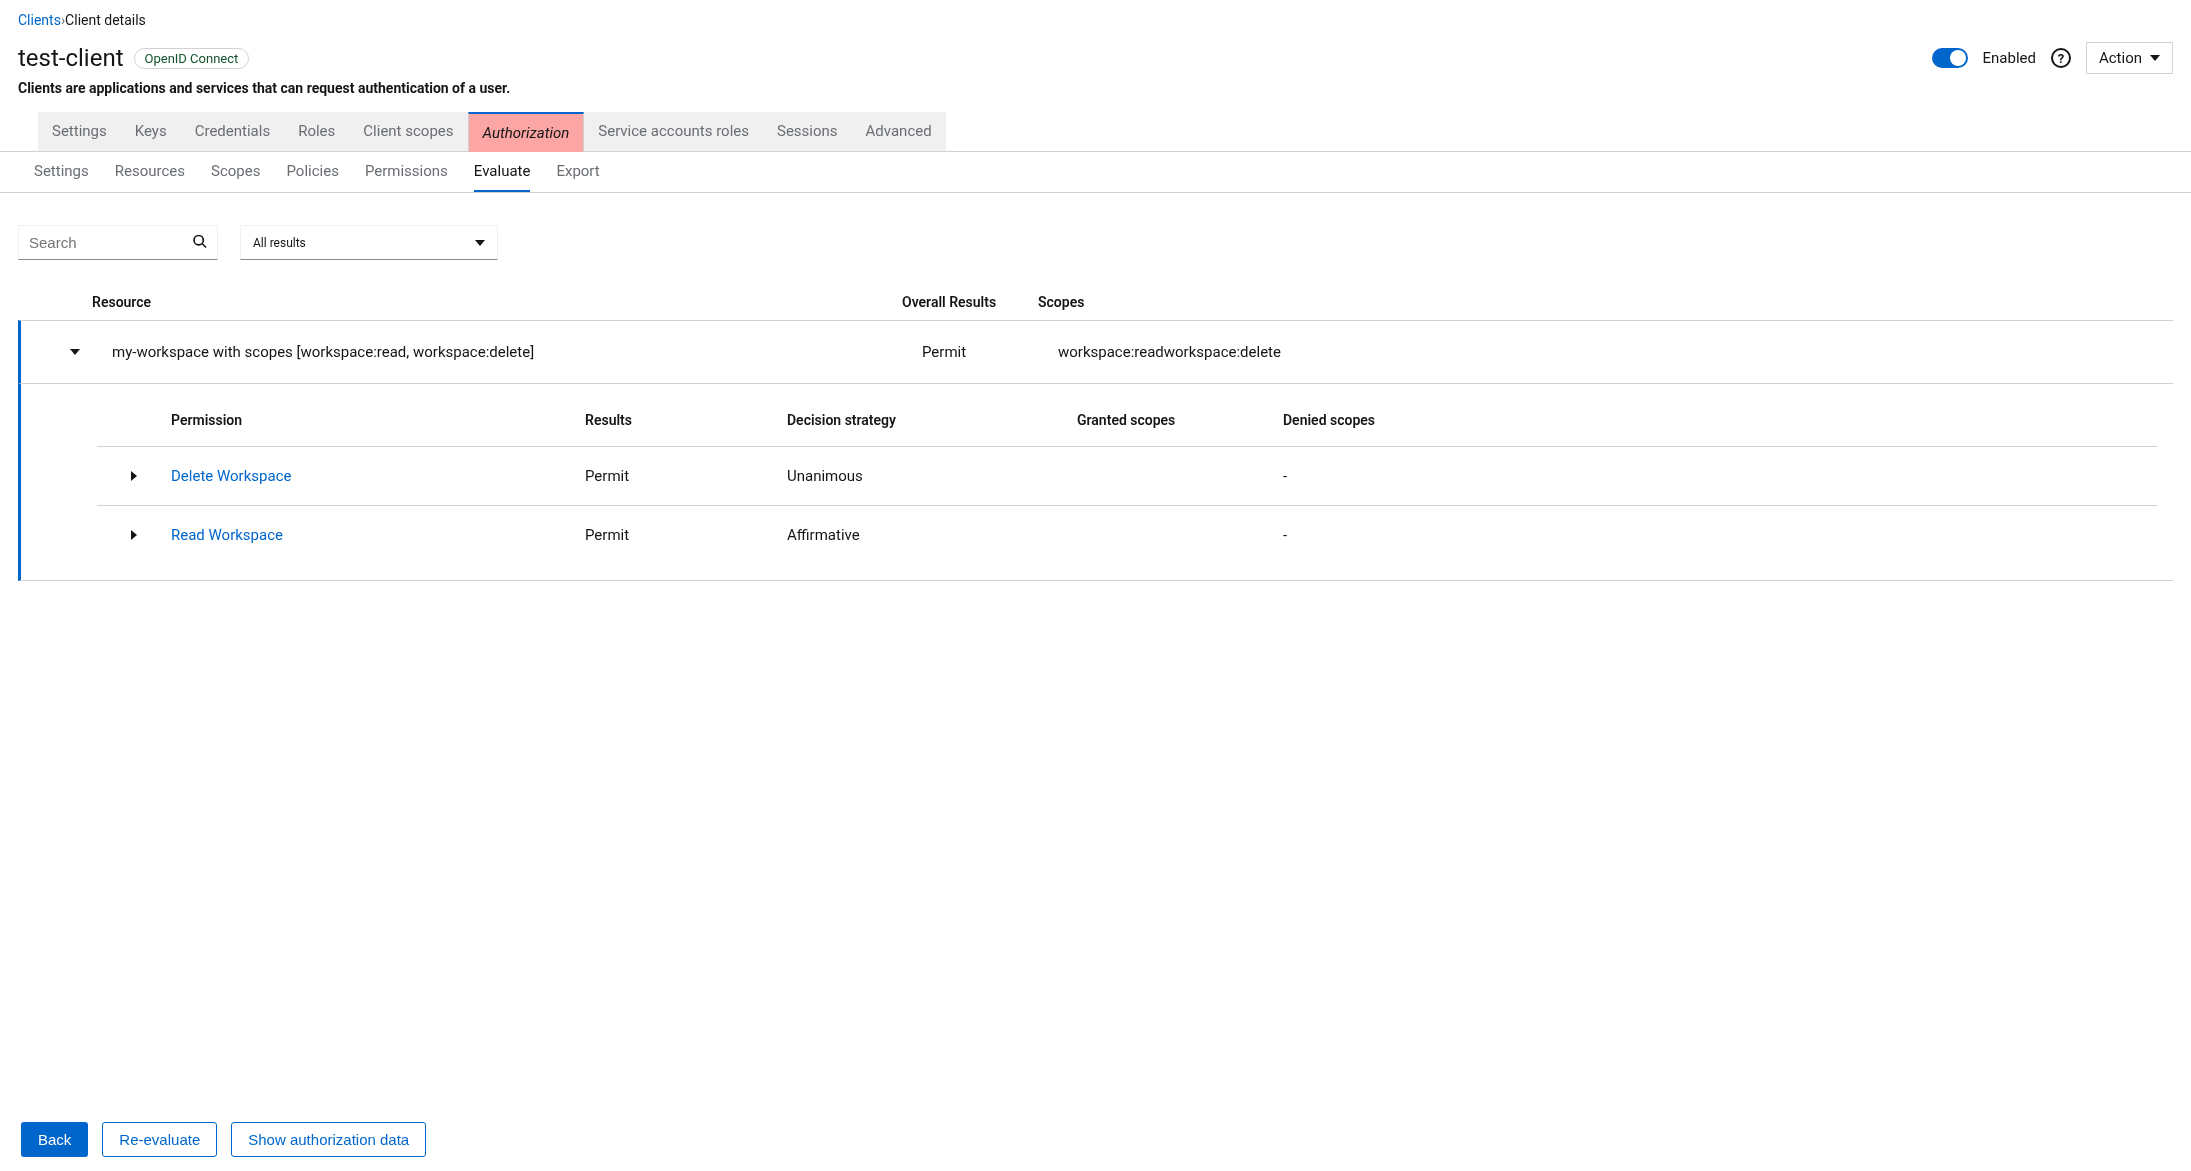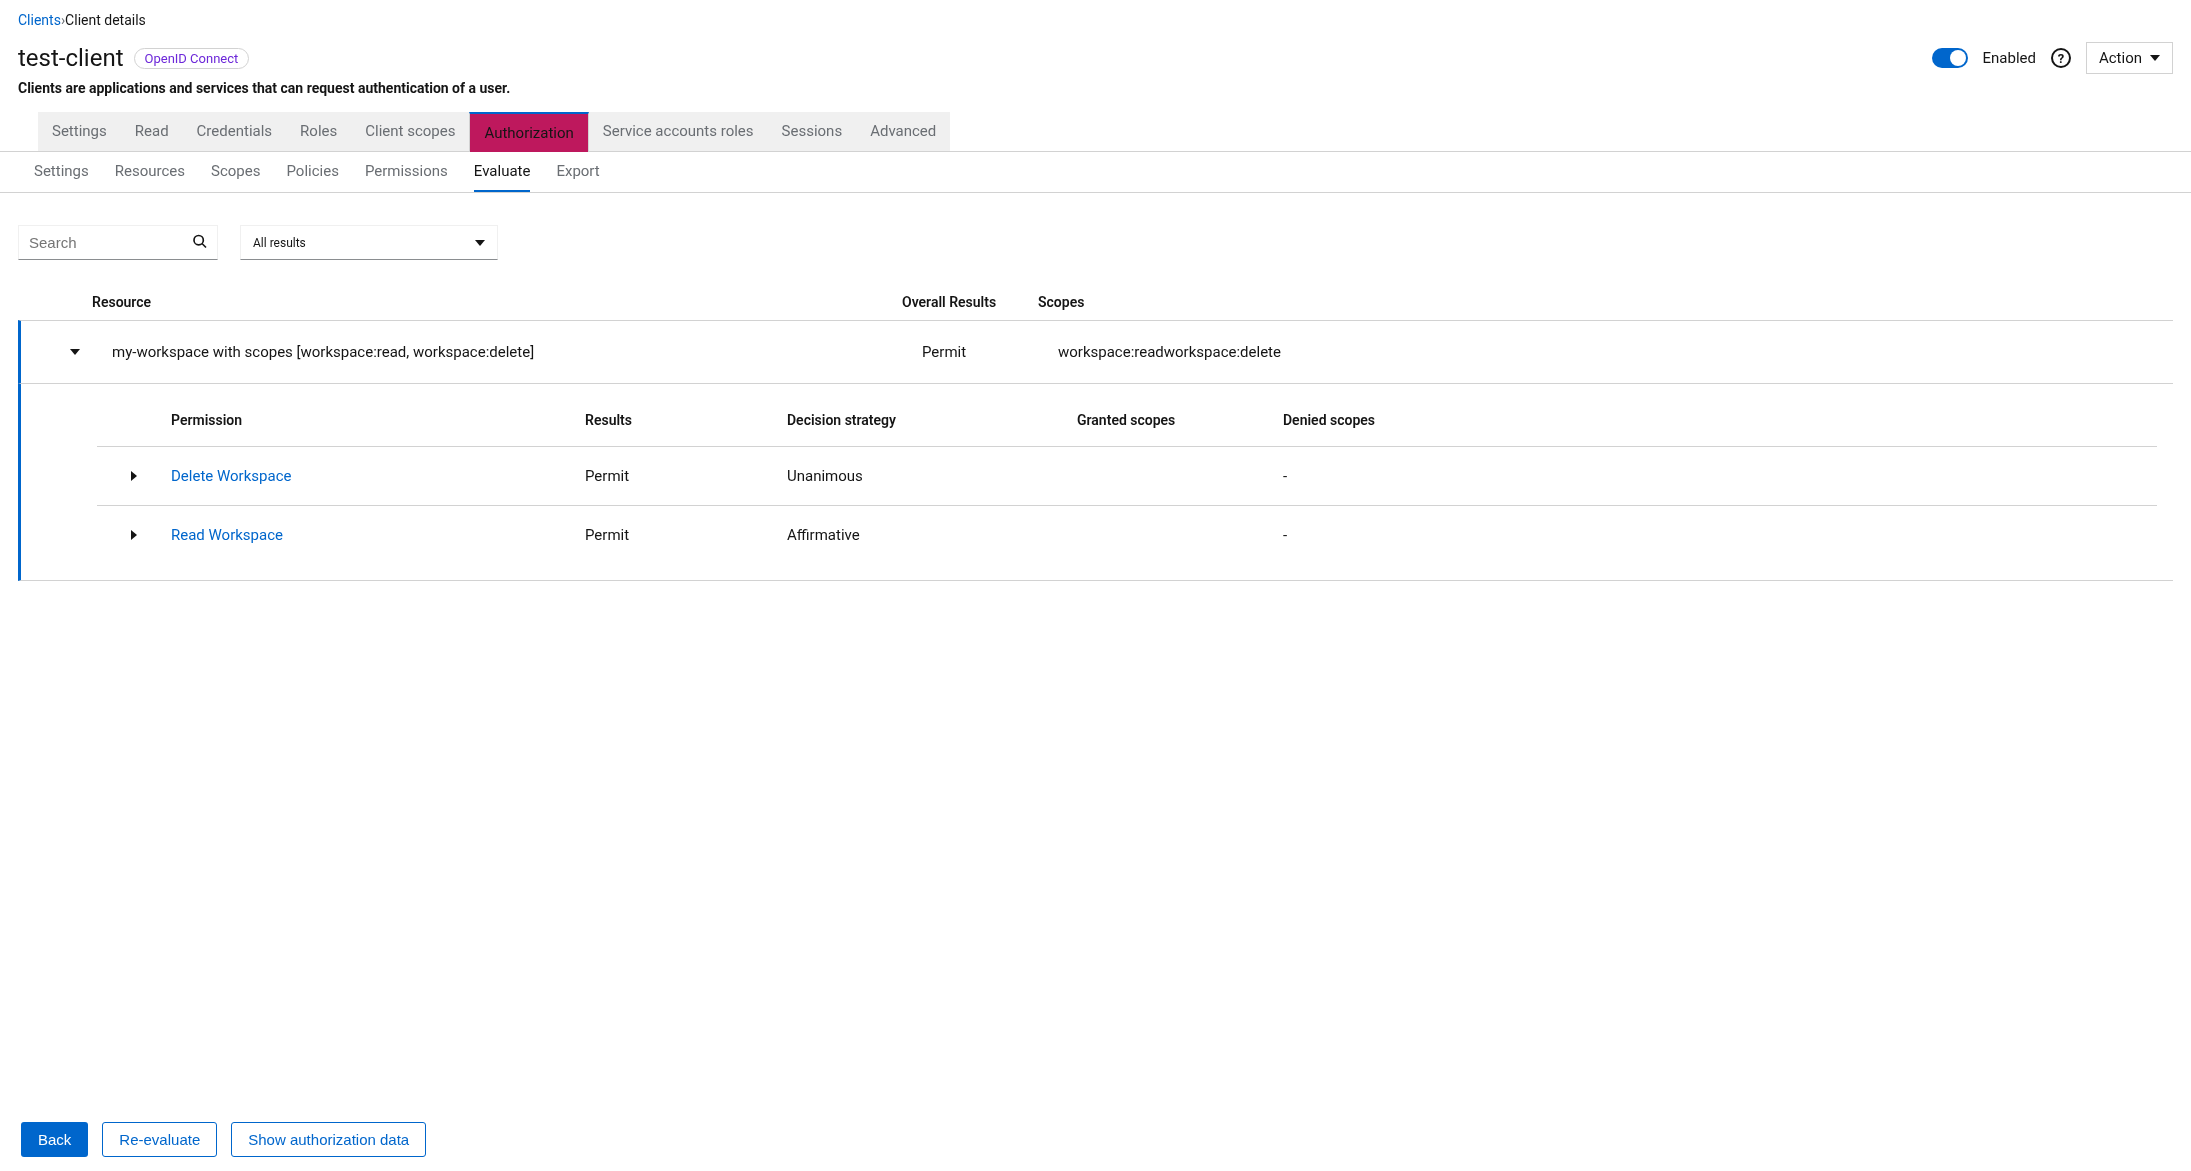--- a/index.html
+++ b/index.html
@@ -7,34 +7,34 @@
 a { color: #0066cc; text-decoration: none; }
 
 .page { padding: 12px 18px 0 18px; }
 .breadcrumb { display: flex; align-items: center; gap: 0; font-size: 14px; margin-bottom: 14px; }
 .breadcrumb .sep { color: #6a6e73; }
 .breadcrumb .current { color: #151515; }
 
 .header-row { display: flex; align-items: center; justify-content: space-between; margin-bottom: 6px; }
 .title-group { display: flex; align-items: center; gap: 10px; }
 .page-title { font-size: 24px; font-weight: 400; }
-.badge { border: 1px solid #d2d2d2; border-radius: 30px; padding: 2px 10px; font-size: 13px; color: #6d28d9; background: #fff; }
+.badge { border: 1px solid #d2d2d2; border-radius: 30px; padding: 2px 10px; font-size: 13px; color: #14532d; background: #fff; }
 .controls { display: flex; align-items: center; gap: 15px; }
 .switch { position: relative; width: 36px; height: 20px; background: #0066cc; border-radius: 20px; cursor: pointer; }
 .switch::after { content: ""; position: absolute; right: 2px; top: 2px; width: 16px; height: 16px; background: #fff; border-radius: 50%; }
 .enabled-label { font-size: 15px; color: #151515; }
 .help-icon { width: 20px; height: 20px; border: 2px solid #151515; border-radius: 50%; display: inline-flex; align-items: center; justify-content: center; font-weight: bold; font-size: 13px; cursor: pointer; }
 .action-dropdown { border: 1px solid #d2d2d2; padding: 6px 12px; font-size: 15px; display: inline-flex; align-items: center; gap: 8px; cursor: pointer; background: #fff; }
 .caret-down { width: 0; height: 0; border-left: 5px solid transparent; border-right: 5px solid transparent; border-top: 6px solid #151515; }
 
 .desc { font-size: 14px; color: #151515; margin-bottom: 16px; font-weight: bold; }
 
 .tabs-primary { display: flex; margin-left: 20px; }
 .tabs-primary .tab { padding: 10px 14px; background: #f0f0f0; color: #6a6e73; font-size: 15px; cursor: pointer; }
-.tabs-primary .tab.active { background: #be185d; color: #151515; border-top: 2px solid #0066cc; border-left: 1px solid #d2d2d2; border-right: 1px solid #d2d2d2; margin-bottom: -1px; position: relative; z-index: 2; }
+.tabs-primary .tab.active { background: #fca5a5; color: #151515; border-top: 2px solid #0066cc; border-left: 1px solid #d2d2d2; border-right: 1px solid #d2d2d2; margin-bottom: -1px; position: relative; z-index: 2; font-style: italic; }
 .hr-full { border: none; border-top: 1px solid #d2d2d2; margin: 0 -18px; }
 
 .tabs-secondary { display: flex; gap: 26px; padding: 10px 0 0 34px; border-bottom: 1px solid #d2d2d2; margin: 0 -18px; }
 .tabs-secondary .stab { padding: 0 0 10px 0; color: #6a6e73; font-size: 15px; cursor: pointer; }
 .tabs-secondary .stab.active { color: #151515; border-bottom: 2px solid #0066cc; }
 
 .toolbar { display: flex; gap: 22px; padding: 32px 0 0 0; }
 .search-box { position: relative; width: 200px; }
 .search-box input { width: 100%; border: 1px solid #f0f0f0; border-bottom: 1px solid #8a8d90; padding: 8px 36px 8px 10px; font-size: 15px; outline: none; }
 .search-icon { position: absolute; right: 10px; top: 50%; transform: translateY(-50%); }
@@ -93,21 +93,21 @@
         <span>Action</span>
         <span class="caret-down"></span>
       </div>
     </div>
   </div>
 
   <p class="desc">Clients are applications and services that can request authentication of a user.</p>
 
   <div class="tabs-primary" id="tabs-primary">
       <div class="tab">Settings</div>
-      <div class="tab">Read</div>
+      <div class="tab">Keys</div>
       <div class="tab">Credentials</div>
       <div class="tab">Roles</div>
       <div class="tab">Client scopes</div>
       <div class="tab active">Authorization</div>
       <div class="tab">Service accounts roles</div>
       <div class="tab">Sessions</div>
       <div class="tab">Advanced</div>
     </div>
   <hr class="hr-full">
 

